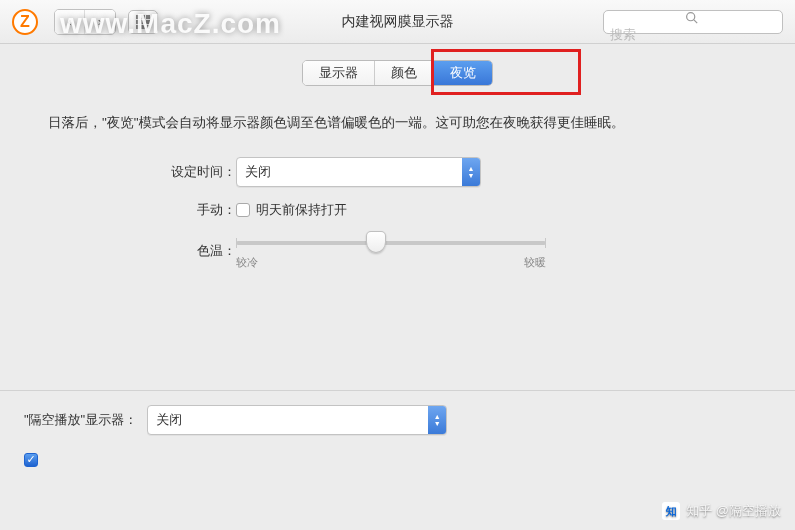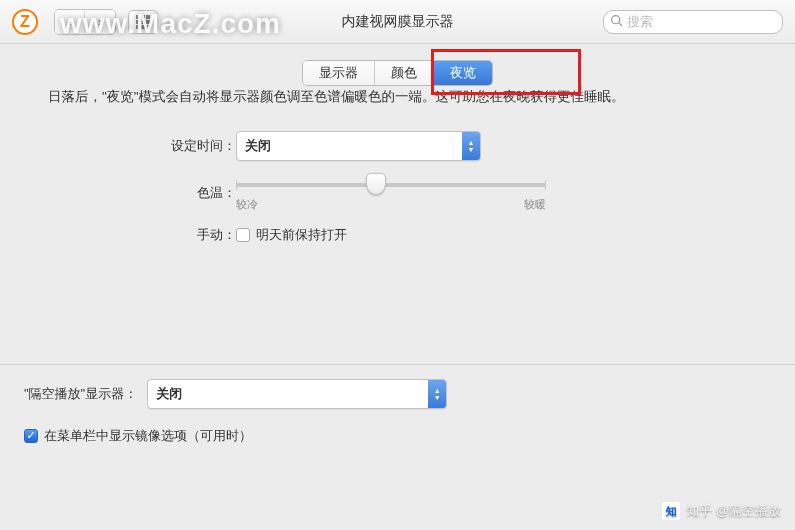--- a/index.html
+++ b/index.html
@@ -80,25 +80,26 @@
       left: 50%;
       transform: translateX(-50%);
       font-size: 14px;
       color: #333;
     }
     .search-wrap {
       margin-left: auto;
       display: flex;
       align-items: center;
       border: 1px solid #c0c0c0;
-      border-radius: 10px;
+      border-radius: 5px;
       background: #fff;
       height: 24px;
       padding: 0 6px;
       width: 180px;
+      flex-direction: column;
     }
     .search-icon { color: #999; font-size: 13px; margin-right: 4px; }
     .search-input {
       border: none;
       outline: none;
       background: transparent;
       font-size: 13px;
       width: 100%;
       color: #333;
     }
@@ -114,20 +115,21 @@
       pointer-events: none;
       z-index: 10;
       letter-spacing: 1px;
     }
     .content {
       padding: 16px 24px;
     }
     .tabs-wrap {
       display: flex;
       justify-content: center;
+      margin-bottom: 26px;
       position: relative;
     }
     .tabs-highlight {
       position: absolute;
       border: 3px solid #e02020;
       width: 150px;
       height: 46px;
       left: 407px;
       top: -11px;
     }
@@ -174,21 +176,20 @@
       height: 22px;
       border: 1px solid #c3c3c3;
       border-radius: 4px;
       background: #fff;
       box-shadow: 0 1px 0 rgba(0,0,0,0.05);
       display: flex;
       align-items: center;
       padding: 14px 8px;
       font-size: 13px;
       cursor: pointer;
-      font-weight: bold;
     }
     .dropdown-arrows {
       position: absolute;
       right: 0;
       top: 0;
       bottom: 0;
       width: 18px;
       background: linear-gradient(#6ea6f0, #3b7ad8);
       border-radius: 0 3px 3px 0;
       display: flex;
@@ -354,62 +355,61 @@
   <div class="description">日落后，"夜览"模式会自动将显示器颜色调至色谱偏暖色的一端。这可助您在夜晚获得更佳睡眠。</div>
 
   <div class="form-row">
     <div class="form-label">设定时间：</div>
     <div class="dropdown">
       <span>关闭</span>
       <div class="dropdown-arrows">
         <span>▲</span>
           <span>▼</span>
       </div>
+    </div>
+  </div>
+
+  <div class="form-row">
+    <div class="form-label">手动：</div>
+    <div class="checkbox-row">
+      <div class="checkbox"></div>
+      <span>明天前保持打开</span>
     </div>
   </div>
 
   <div class="form-row">
     <div class="form-label">色温：</div>
     <div class="slider-wrap">
       <div class="slider-track">
         <div class="slider-tick" style="left:0"></div>
         <div class="slider-tick" style="right:0"></div>
         <div class="slider-thumb"></div>
       </div>
       <div class="slider-labels">
         <span>较冷</span>
         <span>较暖</span>
       </div>
     </div>
   </div>
-
-  <div class="form-row">
-    <div class="form-label">手动：</div>
-    <div class="checkbox-row">
-      <div class="checkbox"></div>
-      <span>明天前保持打开</span>
-    </div>
-  </div>
 </div>
 
 <hr class="separator">
 
 <div class="bottom-section">
   <div class="bottom-row1">
     <span class="airplay-label">"隔空播放"显示器：</span>
     <div class="dropdown wide">
       <span>关闭</span>
       <div class="dropdown-arrows">
         <span>▲</span>
           <span>▼</span>
       </div>
     </div>
   </div>
   <div class="bottom-row2">
     <div class="checkbox checked">✓</div>
-    <span>在菜单栏中显示镜像选项（可用时）</span>
   </div>
 </div>
 
 <div class="zhihu-mark">
   <div class="zhihu-icon">知</div>
   <span>知乎 @隔空播放</span>
 </div>
 
 </body></html>

